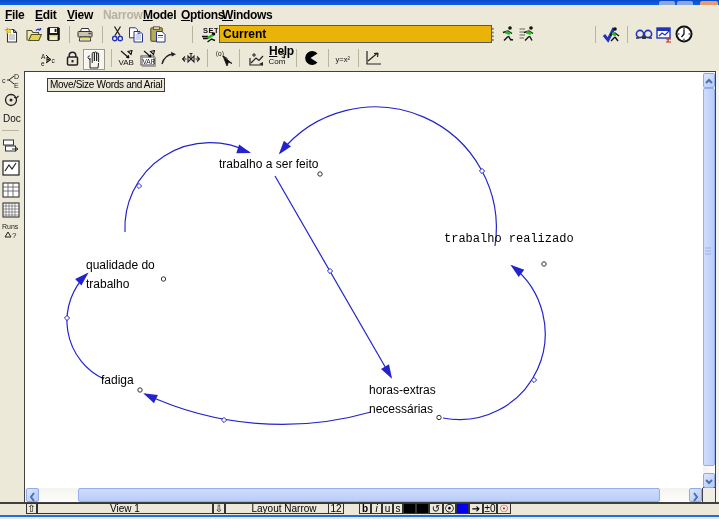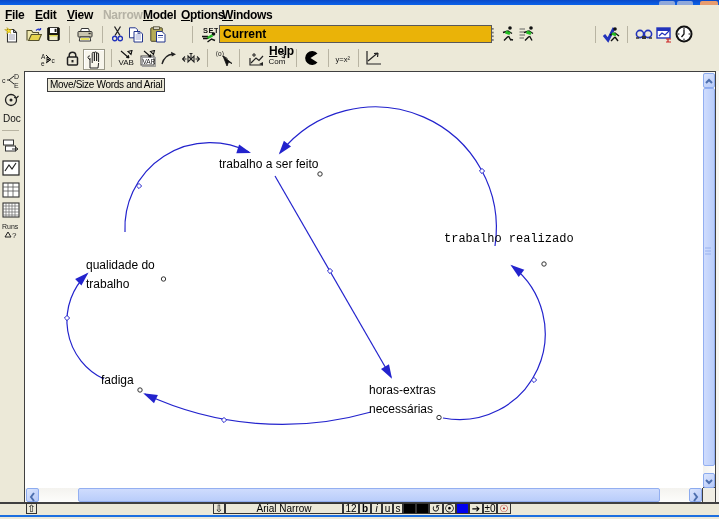--- a/index.html
+++ b/index.html
@@ -388,23 +388,24 @@
 <div class="lbl" style="left:86px;top:256px;width:80px;">qualidade do<br>trabalho</div>
 <div class="lbl" style="left:444px;top:230px;width:100px;font-family:Liberation Mono, monospace;">trabalho realizado</div>
 <div class="lbl" style="left:101px;top:371px;width:40px;">fadiga</div>
 <div class="lbl" style="left:369px;top:381px;width:70px;">horas-extras<br>necessárias</div>
 
 <div class="abs" id="tooltip">Move/Size Words and Arial</div>
 
 <div class="abs" id="statustop"></div>
 <div class="abs" id="statusbar">
   <div class="sc" style="left:26px;width:9px;">⇧</div>
+  <div class="sc" style="left:37px;width:174px;">View 1</div>
   <div class="sc" style="left:213px;width:10px;">⇩</div>
-  <div class="sc" style="left:225px;width:116px;">Arial Narrow</div>
-  <div class="sc" style="left:343px;width:14px;">12</div>
+  <div class="sc" style="left:225px;width:116px;">Layout Narrow</div>
+  <div class="sc" style="left:328px;width:14px;">12</div>
   <div class="sc" style="left:359px;width:10px;font-weight:bold;">b</div>
   <div class="sc" style="left:371px;width:9px;font-style:italic;">i</div>
   <div class="sc" style="left:382px;width:9px;text-decoration:underline;">u</div>
   <div class="sc" style="left:393px;width:8px;">s</div>
   <div class="sc" style="left:403px;width:11px;background:#000;"></div>
   <div class="sc" style="left:416px;width:11px;background:#000;"></div>
   <div class="sc" style="left:429px;width:12px;">↺</div>
   <div class="sc" style="left:443px;width:11px;">⦿</div>
   <div class="sc" style="left:456px;width:11px;background:#0000ee;"></div>
   <div class="sc" style="left:469px;width:12px;">➔</div>

